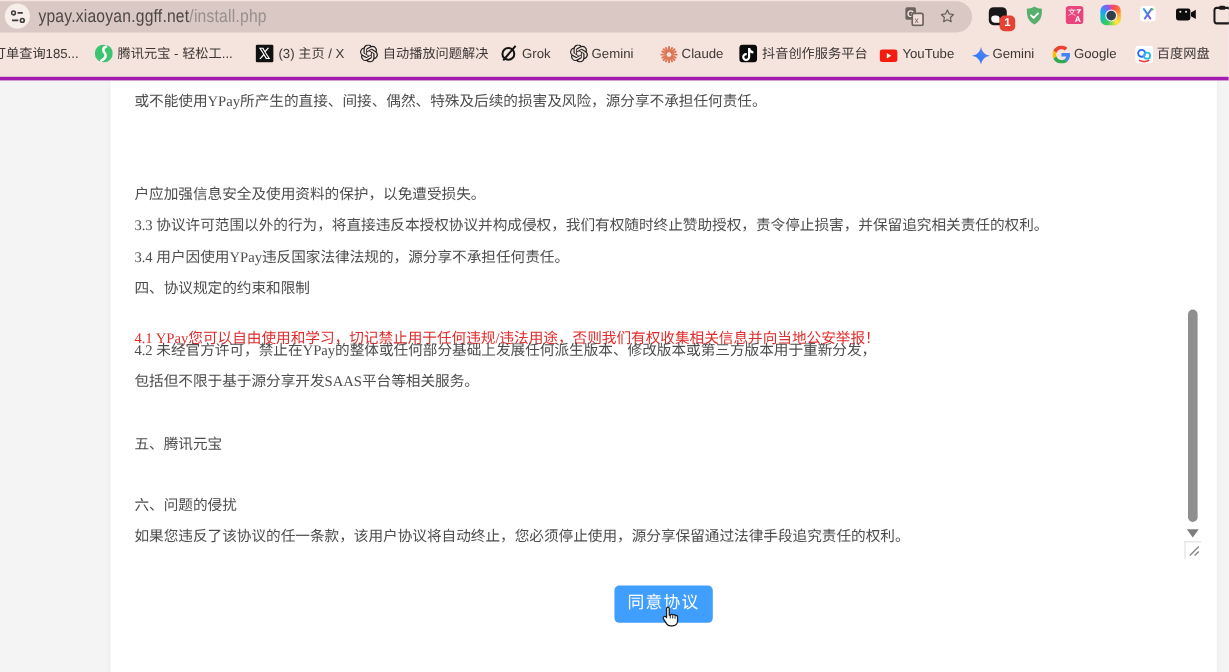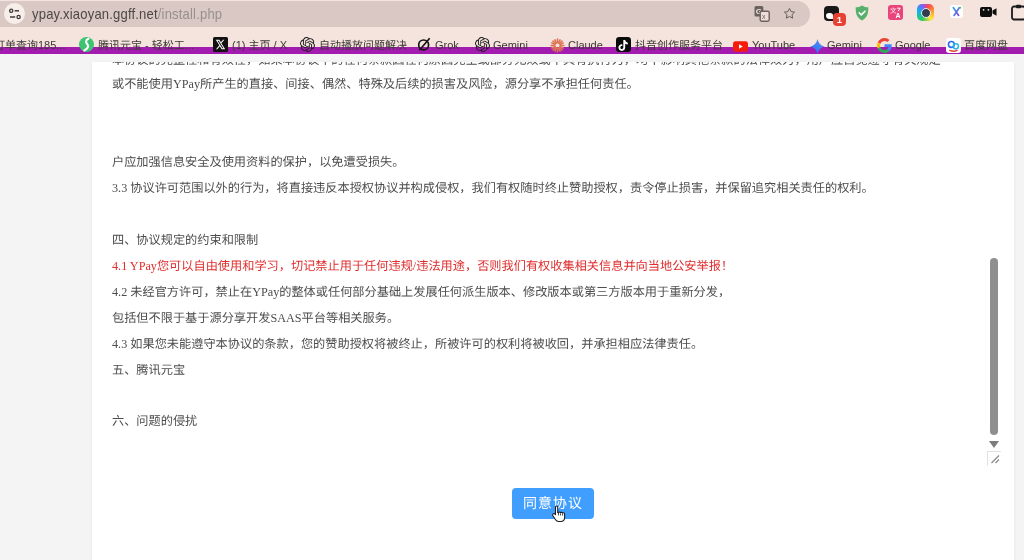--- a/index.html
+++ b/index.html
@@ -1,64 +1,65 @@
 <!DOCTYPE html>
 <html lang="zh-CN"><head>
 <meta charset="utf-8">
 <style>
   html,body{margin:0;padding:0;}
   body{width:1024px;height:560px;overflow:hidden;background:#f4f4f5;
        font-family:"Liberation Sans",sans-serif;position:relative;}
   .abs{position:absolute;}
   
-  #chrome{position:absolute;left:0;top:0;width:1024px;height:54px;
-          background:#f5e3dd;border-bottom:7px solid #a21caf;box-sizing:border-box;z-index:50;}
+  #chrome{position:absolute;left:0;top:0;width:1024px;height:67px;
+          background:#f5e3dd;border-bottom:3px solid #a21caf;box-sizing:border-box;z-index:50;}
   #pill{position:absolute;left:-18px;top:1px;width:828px;height:26px;border-radius:14px;
         background:#d9c8c3;}
   #pillcircle{position:absolute;left:4px;top:3px;width:21px;height:21px;border-radius:50%;
         background:#f7ede9;z-index:1;}
   #urltext{position:absolute;left:32px;top:1px;height:25px;line-height:25px;
         font-size:15px;color:#4e4844;letter-spacing:0.2px;transform:scaleX(0.87);transform-origin:0 50%;}
   #urltext .dim{color:#97908c;}
   .tbicon{position:absolute;top:0;}
   
   #bmbar{position:absolute;left:0;top:29px;width:1024px;height:32px;z-index:51;}
   .bmlabel{position:absolute;top:4px;height:24px;line-height:24px;font-size:11px;color:#3c3734;white-space:nowrap;}
   .bmicon{position:absolute;top:8px;width:15px;height:15px;}
   
   #page{position:absolute;left:0;top:62px;width:1024px;height:498px;background:#f4f4f5;}
   #card{position:absolute;left:92px;top:0;width:922px;height:528px;background:#fff;
         border-radius:0 0 6px 6px;box-shadow:0 1px 4px rgba(0,0,0,0.05);overflow:hidden;font-family:Liberation Serif, serif;}
   .tl{position:absolute;left:20px;height:26px;line-height:26px;font-size:12.2px;color:#4d4d4d;
       white-space:nowrap;}
-  .red{color:#e02c2c;}
+  .red{color:#e02c2c;margin-top:16px;}
   #thumb{position:absolute;left:898px;top:196px;width:8px;height:177px;background:#8f8f8f;border-radius:4px;}
   #sbarrow{position:absolute;left:897px;top:379px;width:0;height:0;
       border-left:5px solid transparent;border-right:5px solid transparent;border-top:7px solid #7d7d7d;}
   #grip{position:absolute;left:895px;top:389px;width:13px;height:14px;background:#fff;
       border-left:1px solid #e2e2e2;border-top:1px solid #e2e2e2;}
   #btn{position:absolute;left:420px;top:426px;width:82px;height:31px;background:#409eff;
       border-radius:4px;color:#fff;font-size:14px;line-height:31px;text-align:center;letter-spacing:1px;}
 </style>
 </head>
 <body>
 
 <div id="page">
  <div id="card">
   <div class="tl" style="top:-15px">本协议的完整性和有效性，如果本协议中的任何条款因任何原因完全或部分无效或不具有执行力，均不影响其他条款的法律效力，用户应自觉遵守有关规定</div>
   <div class="tl" style="top:9px">或不能使用YPay所产生的直接、间接、偶然、特殊及后续的损害及风险，源分享不承担任何责任。</div>
   <div class="tl" style="top:87px">户应加强信息安全及使用资料的保护，以免遭受损失。</div>
   <div class="tl" style="top:113px">3.3 协议许可范围以外的行为，将直接违反本授权协议并构成侵权，我们有权随时终止赞助授权，责令停止损害，并保留追究相关责任的权利。</div>
+  <div class="tl" style="top:139px">3.4 用户因使用YPay违反国家法律法规的，源分享不承担任何责任。</div>
   <div class="tl" style="top:165px">四、协议规定的约束和限制</div>
   <div class="tl red" style="top:191px">4.1 YPay您可以自由使用和学习，切记禁止用于任何违规/违法用途，否则我们有权收集相关信息并向当地公安举报！</div>
   <div class="tl" style="top:216.7px">4.2 未经官方许可，禁止在YPay的整体或任何部分基础上发展任何派生版本、修改版本或第三方版本用于重新分发，</div>
   <div class="tl" style="top:242.6px">包括但不限于基于源分享开发SAAS平台等相关服务。</div>
-  <div class="tl" style="top:268.5px">4.3 如果您未能遵守本协议的条款，您的赞助授权将被终止，所被许可的权利将被收回，并承担相应法律责任。</div>
   <div class="tl" style="top:294.5px">五、腾讯元宝</div>
   <div class="tl" style="top:346.3px">六、问题的侵扰</div>
+  <div class="tl" style="top:372.2px">如果您违反了该协议的任一条款，该用户协议将自动终止，您必须停止使用，源分享保留通过法律手段追究责任的权利。</div>
   <div id="thumb"></div>
   <div id="sbarrow"></div>
   <div id="grip">
     <svg width="13" height="14">
           <path d="M3.5 11 L11 3.5 M7.5 11 L11 7.5" stroke="#888" stroke-width="1.2" fill="none"></path>
         </svg>
   </div>
   <div id="btn">同意协议</div>
   <svg id="cursor" style="position:absolute;left:460px;top:443px" width="15" height="18" viewBox="0 0 15 18">
     <path d="M4.6 1 c.62 0 1.12.5 1.12 1.12 L5.72 7.7 l.85 .07 c.1-.48.54-.84 1.06-.84 .5 0 .93.3 1.1.74 .2-.28.54-.47.92-.47 .54 0 1 .36 1.13.85 .16-.14.38-.23.62-.23 .68 0 1.22.55 1.22 1.22 l0 3.55 c0 2.18-1.57 3.9-3.9 3.9 l-2 0 c-1.32 0-2.5-.64-3.17-1.67 L.88 10.73 c-.42-.6-.28-1.43.32-1.85 .57-.4 1.35-.3 1.8.22 l.48 .55 0-7.53 C3.48 1.5 3.98 1 4.6 1 z" fill="#fff" stroke="#1a1a1a" stroke-width="1.05" stroke-linejoin="round"></path>
@@ -85,21 +86,21 @@
   <svg class="bmicon" style="left:79px;top:8px" width="13" height="13" viewBox="0 0 14 14">
     <circle cx="7" cy="7" r="7" fill="#3ec370"></circle>
     <path d="M8.8 1.6 C5.6 2.8 6.6 5.6 7.6 6.6 C8.6 7.6 9.6 10.4 5.0 12.6" fill="none" stroke="#fff" stroke-width="2" stroke-linecap="round"></path>
   </svg>
   <div class="bmlabel" style="left:98px">腾讯元宝 - 轻松工...</div>
 
   <svg class="bmicon" style="left:213px" width="14" height="14" viewBox="0 0 14 14">
     <rect width="14" height="14" rx="1.5" fill="#111"></rect>
     <path d="M2.6 2.6 L6 2.6 L7.3 5 L9.4 2.6 L10.6 2.6 L7.8 5.9 L11.4 11.4 L8 11.4 L6.4 8.6 L4 11.4 L2.8 11.4 L5.9 7.7 Z M4.2 3.4 L8.7 10.6 L9.8 10.6 L5.3 3.4 Z" fill="#fff"></path>
   </svg>
-  <div class="bmlabel" style="left:232px">(1) 主页 / X</div>
+  <div class="bmlabel" style="left:232px">(3) 主页 / X</div>
 
   <svg class="bmicon" style="left:300px" width="14" height="14" viewBox="0 0 24 24">
     <path fill="#1f1f1f" d="M22.2819 9.8211a5.9847 5.9847 0 0 0-.5157-4.9108 6.0462 6.0462 0 0 0-6.5098-2.9A6.0651 6.0651 0 0 0 4.9807 4.1818a5.9847 5.9847 0 0 0-3.9977 2.9 6.0462 6.0462 0 0 0 .7427 7.0966 5.98 5.98 0 0 0 .511 4.9107 6.051 6.051 0 0 0 6.5146 2.9001A5.9847 5.9847 0 0 0 13.2599 24a6.0557 6.0557 0 0 0 5.7718-4.2058 5.9894 5.9894 0 0 0 3.9977-2.9001 6.0557 6.0557 0 0 0-.7475-7.073zm-9.022 12.6081a4.4755 4.4755 0 0 1-2.8764-1.0408l.1419-.0804 4.7783-2.7582a.7948.7948 0 0 0 .3927-.6813v-6.7371l2.02 1.1686a.071.071 0 0 1 .038.0615v5.5826a4.504 4.504 0 0 1-4.4945 4.4851zm-9.6607-4.1254a4.4708 4.4708 0 0 1-.5346-3.0137l.142.0852 4.783 2.7582a.7712.7712 0 0 0 .7806 0l5.8428-3.3685v2.3324a.0804.0804 0 0 1-.0332.0615L9.74 19.9502a4.4992 4.4992 0 0 1-6.1408-1.6464zM2.3408 7.8956a4.485 4.485 0 0 1 2.3655-1.9728V11.6a.7664.7664 0 0 0 .3879.6765l5.8144 3.3543-2.0201 1.1685a.0757.0757 0 0 1-.071 0l-4.8303-2.7865A4.504 4.504 0 0 1 2.3408 7.8956zm16.5963 3.8558L13.1038 8.364 15.1192 7.2a.0757.0757 0 0 1 .071 0l4.8303 2.7913a4.4944 4.4944 0 0 1-.6765 8.1042v-5.6772a.79.79 0 0 0-.407-.667zm2.0107-3.0231l-.142-.0852-4.7735-2.7818a.7759.7759 0 0 0-.7854 0L9.409 9.2297V6.8974a.0662.0662 0 0 1 .0284-.0615l4.8303-2.7866a4.4992 4.4992 0 0 1 6.6802 4.66zM8.3065 12.863l-2.02-1.1638a.0804.0804 0 0 1-.038-.0567V6.0742a4.4992 4.4992 0 0 1 7.3757-3.4537l-.142.0805L8.704 5.459a.7948.7948 0 0 0-.3927.6813zm1.0976-2.3654l2.602-1.4998 2.6069 1.4998v2.9994l-2.5974 1.4997-2.6067-1.4997z"></path>
   </svg>
   <div class="bmlabel" style="left:319px">自动播放问题解决</div>
 
   <svg class="bmicon" style="left:417px" width="14" height="14" viewBox="0 0 14 14">
     <circle cx="6.2" cy="7.4" r="4.6" fill="none" stroke="#141414" stroke-width="1.6"></circle>
     <line x1="2.2" y1="12.4" x2="11.8" y2="1.2" stroke="#141414" stroke-width="1.6"></line>
   </svg>

